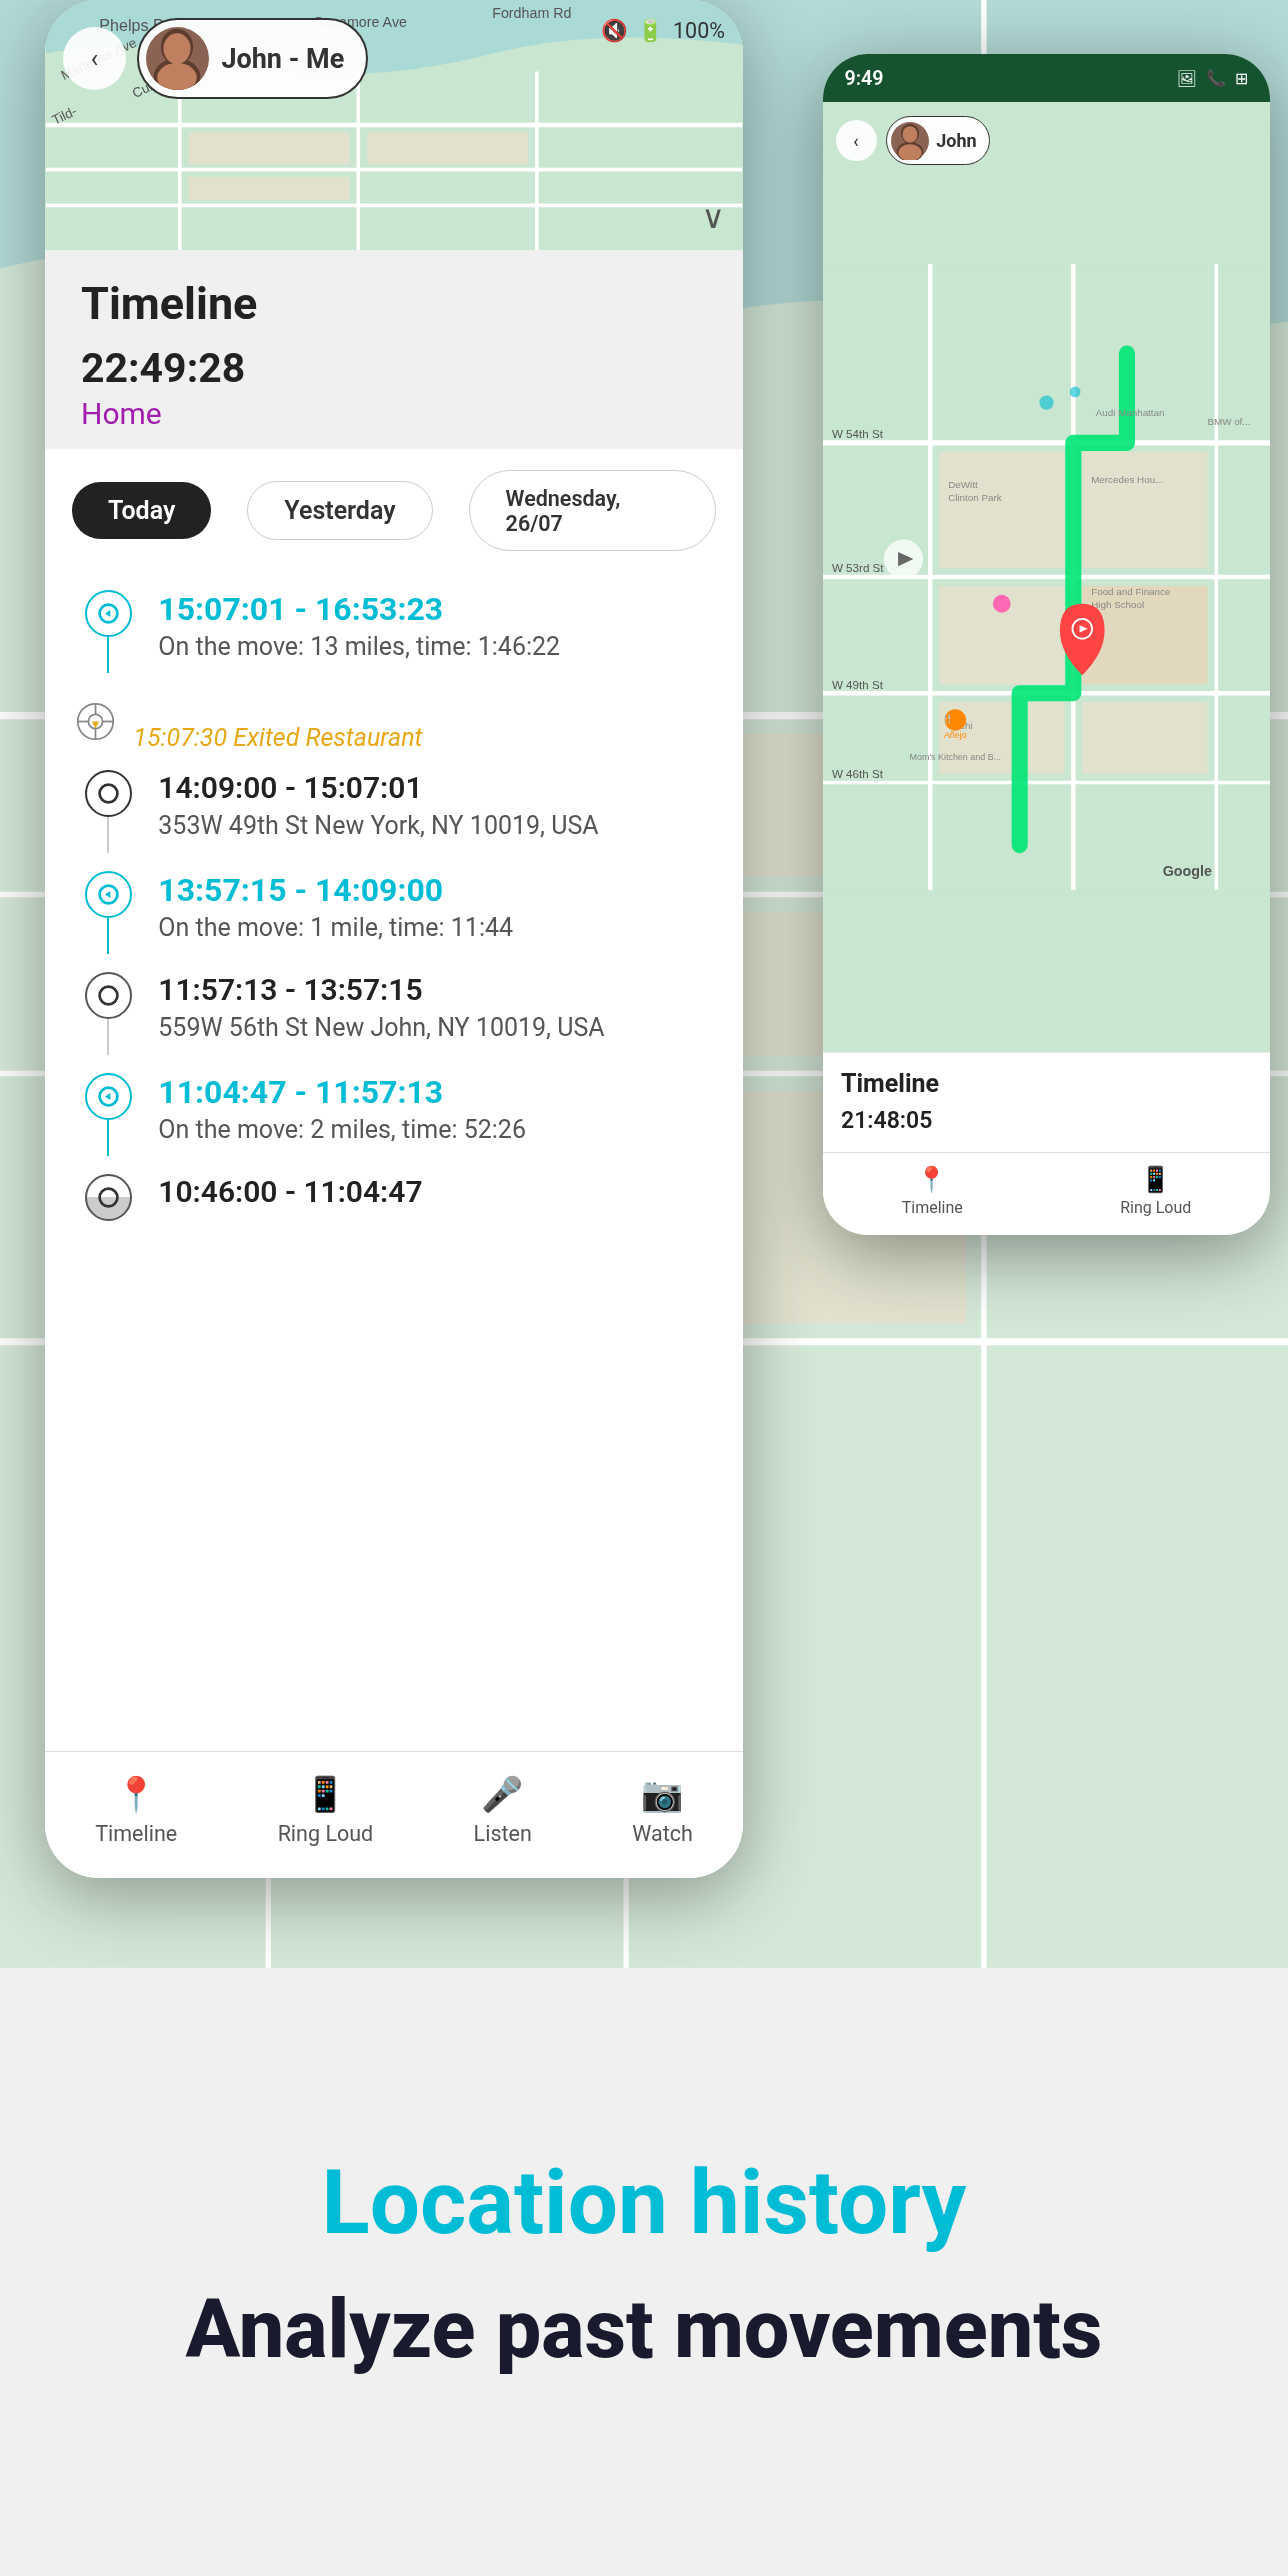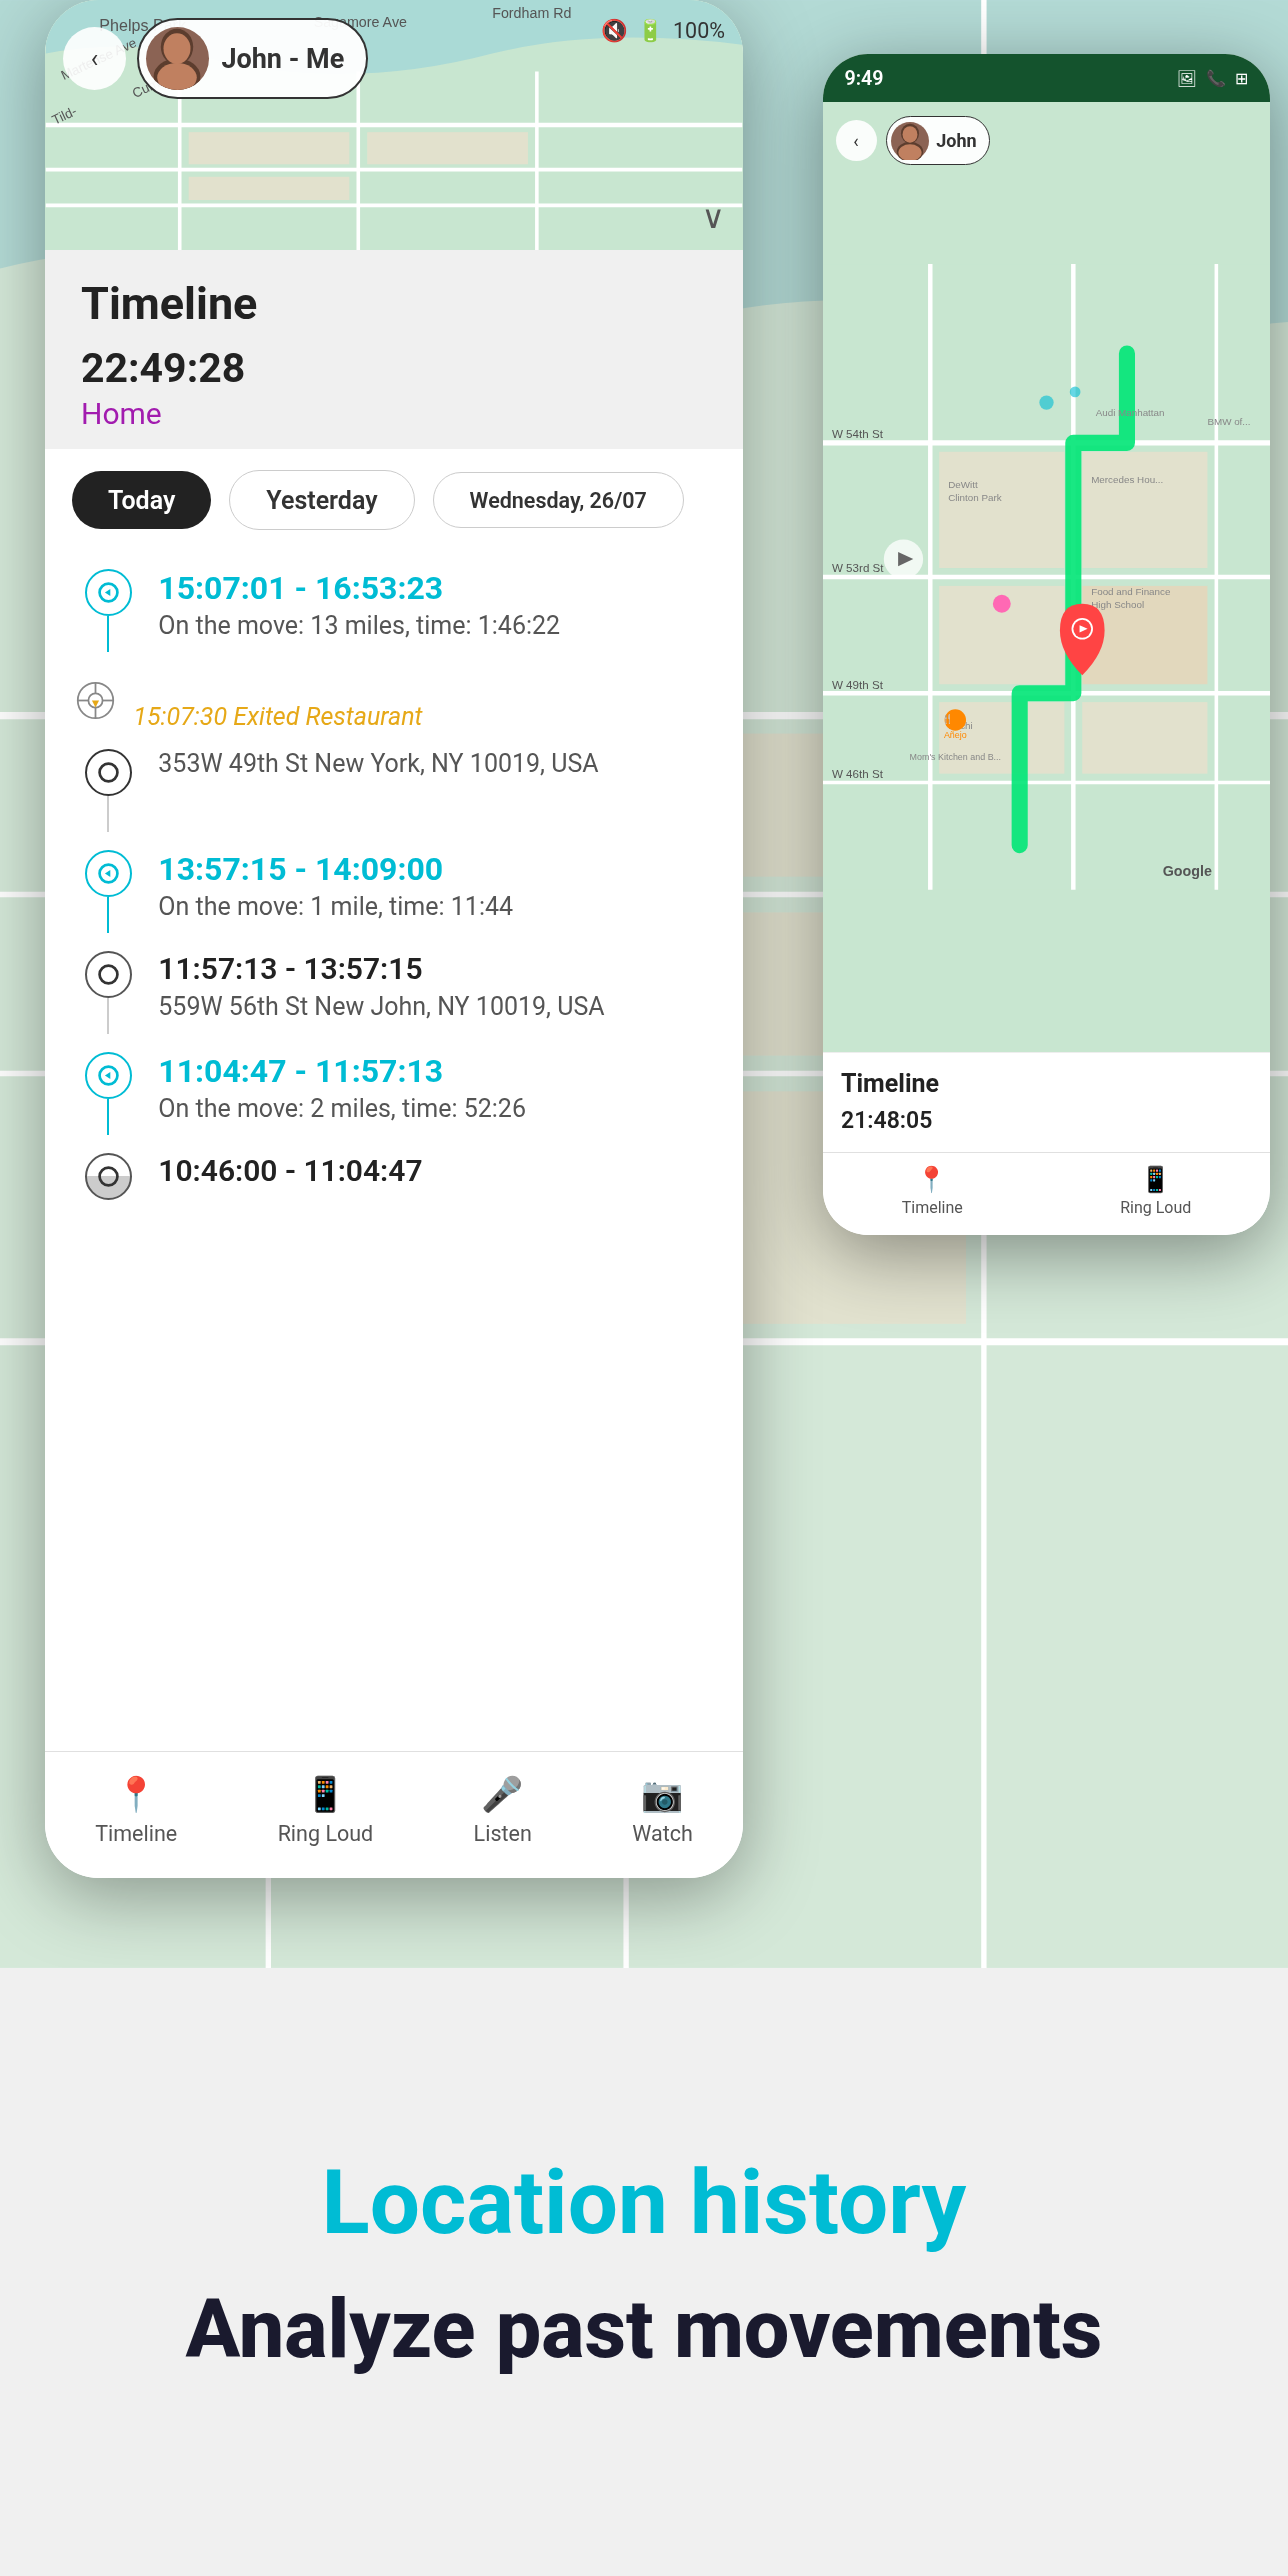--- a/index.html
+++ b/index.html
@@ -167,21 +167,21 @@
     }
 
     .current-place {
       font-size: 30px;
       color: #a21caf;
       margin-bottom: 0;
     }
 
     .date-tabs {
       display: flex;
-      gap: 18px;
+      gap: 36px;
       padding: 21.5px 27px;
       background: white;
       align-items: center;
       overflow: hidden;
     }
 
     .date-tab {
       padding: 14.3px 36px;
       border-radius: 45px;
       font-size: 25px;
@@ -644,20 +644,21 @@
         <div class="timeline-entry">
           <div class="timeline-dot-col">
             <div class="tl-dot" style="background:white; border:2.7px solid #333;">
               <svg width="25" height="25" viewBox="0 0 28 28">
                   <circle cx="14" cy="14" r="10" fill="none" stroke="#333" stroke-width="3"></circle>
                 </svg>
             </div>
             <div class="tl-line"></div>
           </div>
           <div class="tl-content">
+            <div class="stay-time">14:09:00 - 15:07:01</div>
             <div class="stay-address">353W 49th St New York, NY 10019, USA</div>
           </div>
         </div>
 
         <div class="timeline-entry">
           <div class="timeline-dot-col">
             <div class="tl-dot move">
               <svg width="25" height="25" viewBox="0 0 28 28">
                   <circle cx="14" cy="14" r="10" fill="none" stroke="#00bcd4" stroke-width="3"></circle>
                   <path d="M10 14 L16 10 L16 18Z" fill="#00bcd4"></path>

